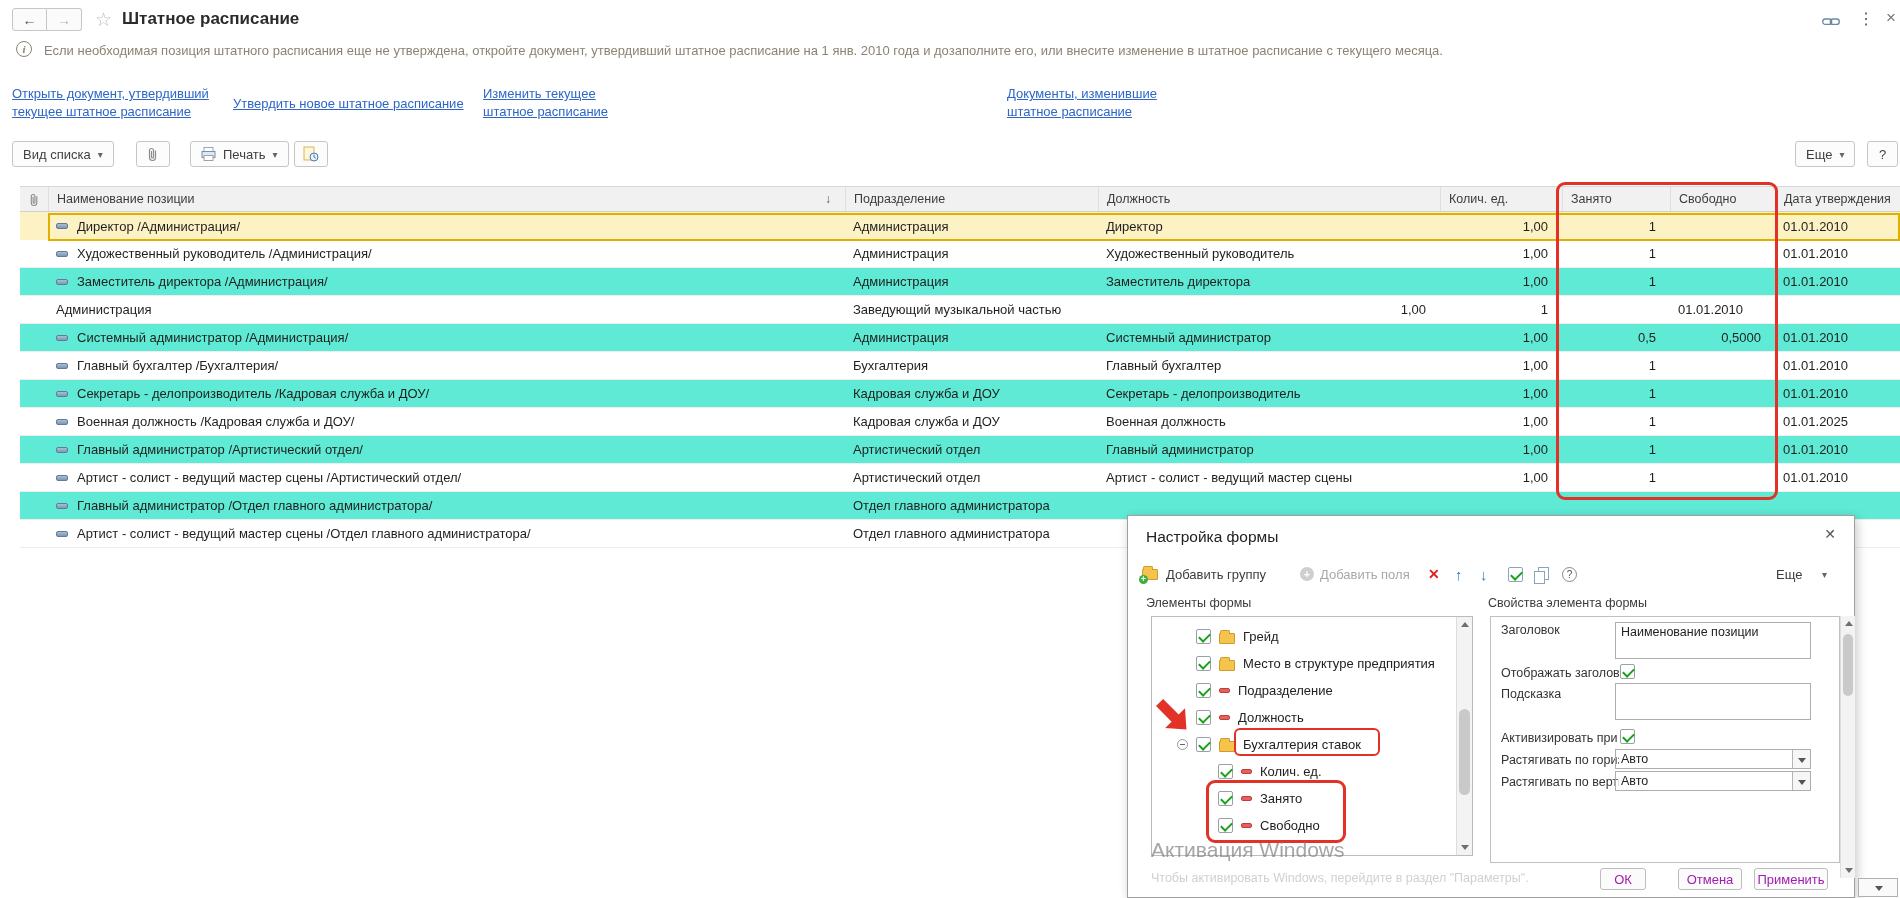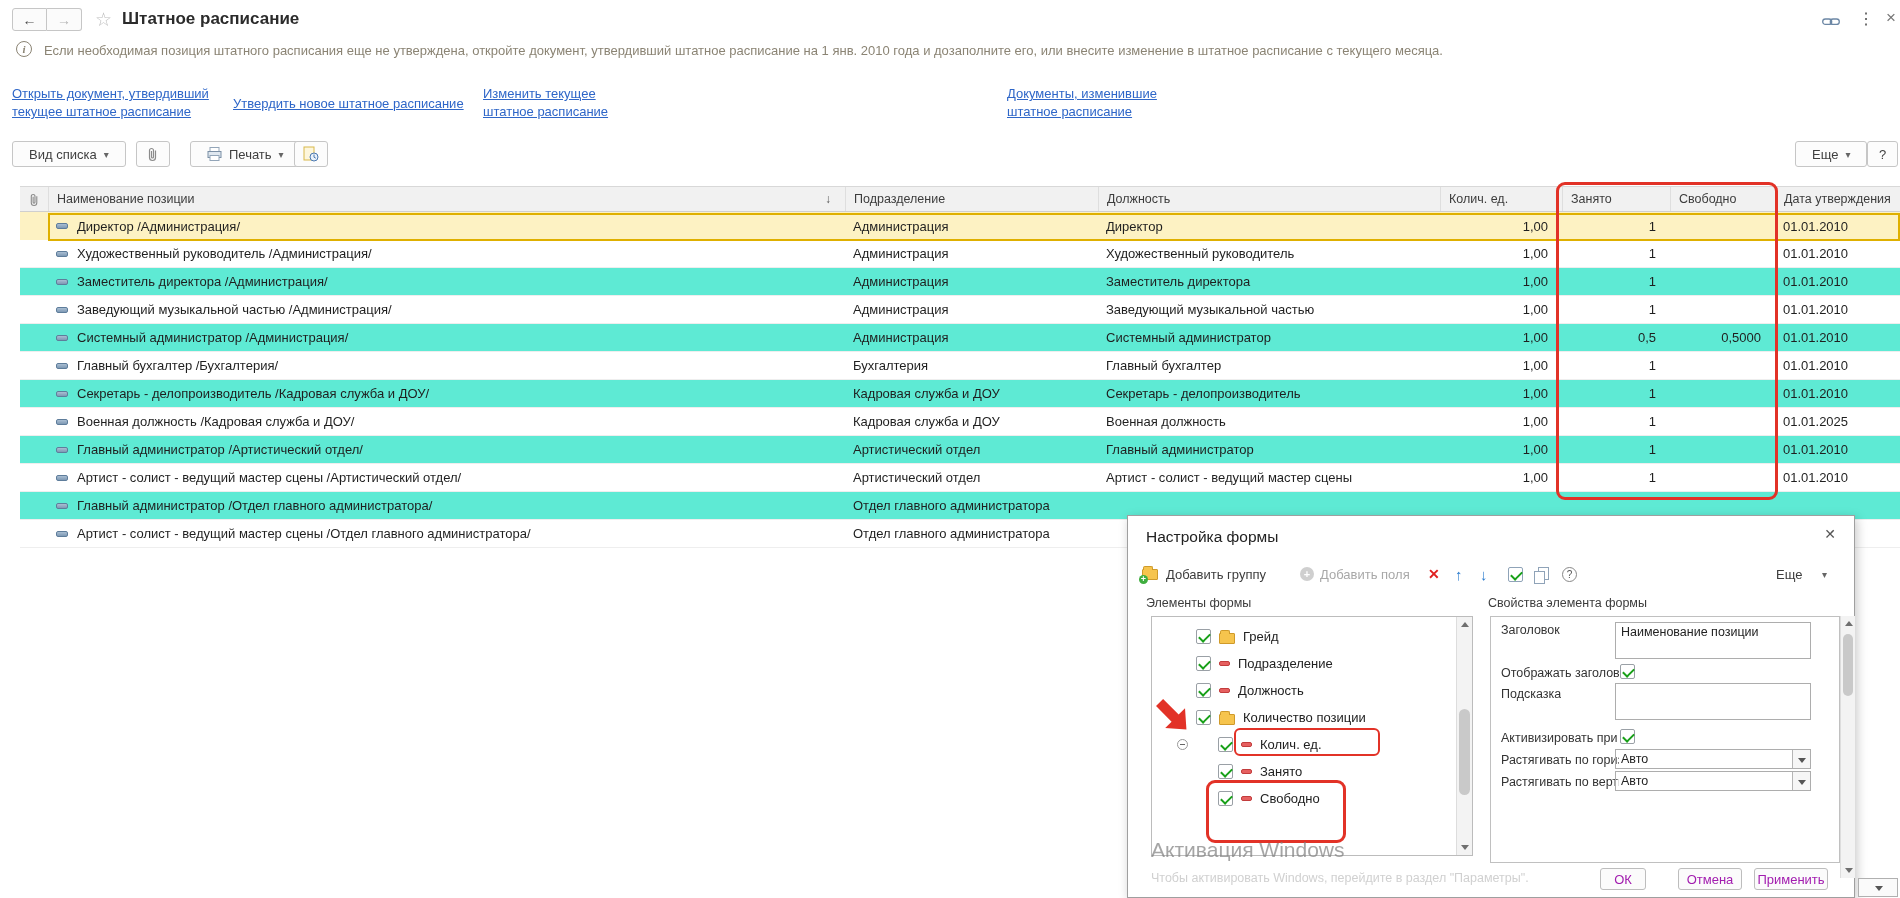--- a/index.html
+++ b/index.html
@@ -16,21 +16,21 @@
   .winicon { color:#7a8aa0; font-size:15px; }
 
   
   .info-ic { width:16px; height:16px; border:1.4px solid #8b8474; border-radius:50%; color:#8b8474; font-size:11px; font-style:italic; font-weight:bold; display:flex; align-items:center; justify-content:center; font-family:"Liberation Serif",serif; }
   .info-tx { font-size:13px; color:#8b8474; white-space:nowrap; }
 
   
   .lnk { color:#2e66c8; text-decoration:underline; font-size:13px; line-height:18px; cursor:pointer; white-space:nowrap; display:block; }
 
   
-  .btn { display:inline-flex; align-items:center; justify-content:center; gap:7px; height:26px; padding:0 16px; border:1px solid #c6c6c6; border-radius:3px; background:#fcfcfc; font-size:13px; color:#3f3f3f; white-space:nowrap; }
+  .btn { display:inline-flex; align-items:center; justify-content:center; gap:7px; height:26px; padding:0 10px; border:1px solid #c6c6c6; border-radius:3px; background:#fcfcfc; font-size:13px; color:#3f3f3f; white-space:nowrap; }
   .caret { font-size:10px; color:#666; }
 
   
   .tbl { position:absolute; left:20px; top:186px; width:1880px; }
   .grid { display:grid; grid-template-columns:28px 797px 253px 342px 122px 108px 105px 1fr; align-items:center; }
   .thead { height:26px; background:#f1f1f1; border-top:1px solid #d8d8d8; border-bottom:1px solid #cfcfcf; font-size:12.5px; color:#3c3c3c; }
   .thead > div { height:100%; display:flex; align-items:center; padding:0 8px; border-left:1px solid #dedede; }
   .thead > div:first-child { border-left:none; justify-content:center; }
   .th-name { justify-content:space-between; }
   .sort { color:#555; font-size:12px; margin-right:6px; }
@@ -248,24 +248,20 @@
       </div>
     <div class="c">Администрация</div>
     <div class="c">Заместитель директора</div>
     <div class="c num">1,00</div>
     <div class="c num">1</div>
     <div class="c num"></div>
     <div class="c">01.01.2010</div>
   </div>
   <div class="grid trow">
     <div class="c"></div>
-    <div class="c name">
-        <span class="dash"></span>
-        <span>Заведующий музыкальной частью /Администрация/</span>
-      </div>
     <div class="c">Администрация</div>
     <div class="c">Заведующий музыкальной частью</div>
     <div class="c num">1,00</div>
     <div class="c num">1</div>
     <div class="c num"></div>
     <div class="c">01.01.2010</div>
   </div>
   <div class="grid trow alt">
     <div class="c"></div>
     <div class="c name">
@@ -421,32 +417,37 @@
 
   <div class="tree">
     <div style="padding-top:6px;">
       <div class="titem lv0">
         <span class="cb"></span>
           <span class="folder"></span>
           <span>Грейд</span>
       </div>
       <div class="titem lv0">
         <span class="cb"></span>
+          <span class="folder"></span>
+          <span>Место в структуре предприятия</span>
+      </div>
+      <div class="titem lv0">
+        <span class="cb"></span>
           <span class="rdash"></span>
           <span>Подразделение</span>
       </div>
       <div class="titem lv0">
         <span class="cb"></span>
           <span class="rdash"></span>
           <span>Должность</span>
       </div>
       <div class="titem lv0">
         <span class="cb"></span>
           <span class="folder"></span>
-          <span>Количество позиции</span>
+          <span>Бухгалтерия ставок</span>
       </div>
       <div class="titem lv1">
         <span class="cb"></span>
           <span class="rdash"></span>
           <span>Колич. ед.</span>
       </div>
       <div class="titem lv1">
         <span class="cb"></span>
           <span class="rdash"></span>
           <span>Занято</span>

